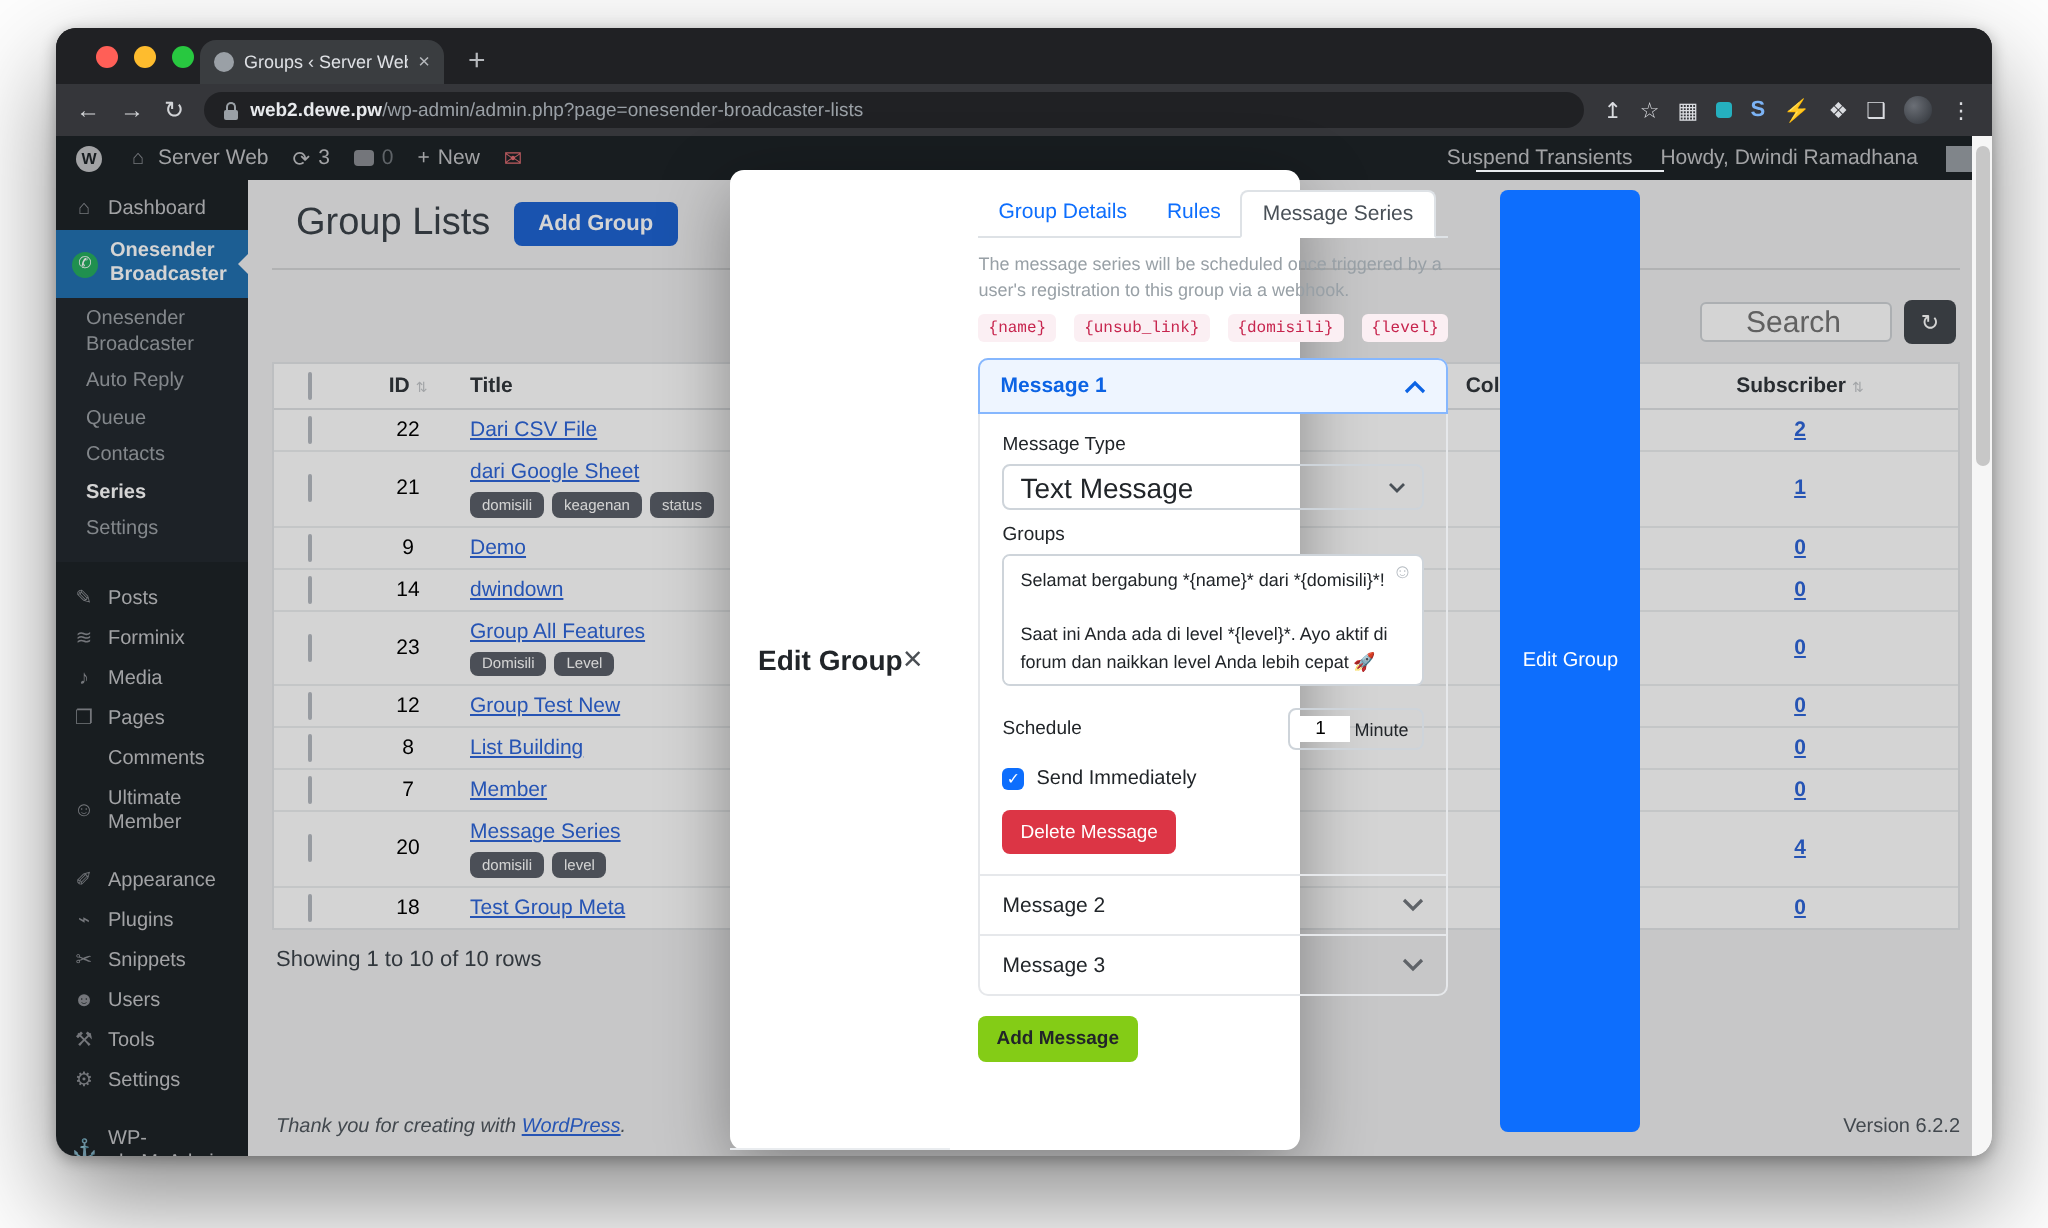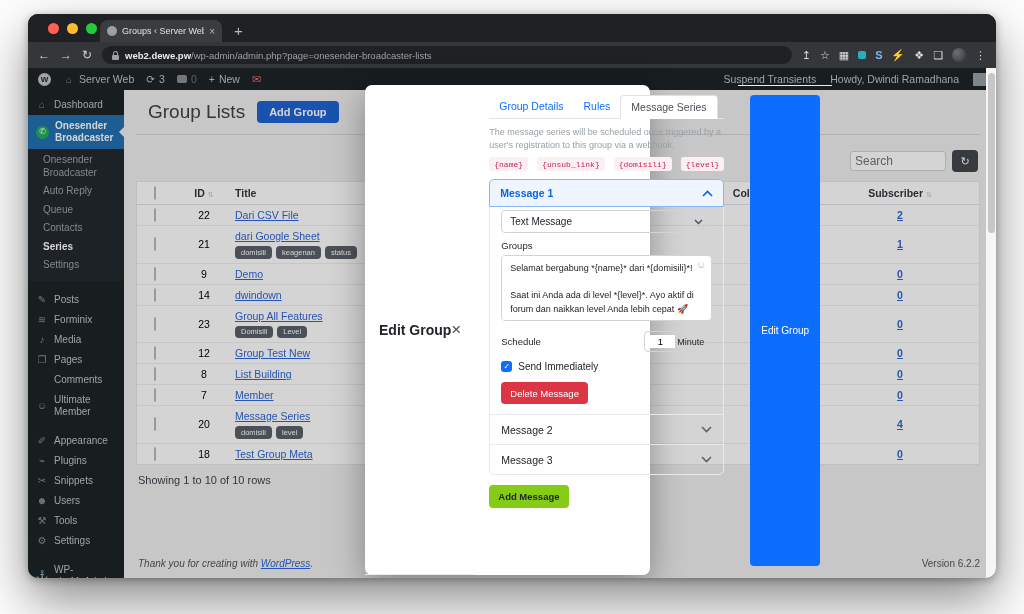--- a/index.html
+++ b/index.html
@@ -57,21 +57,21 @@
   .si{padding:3px 8px 3px 15px;color:#9ea3a8;line-height:1.25}
   .si.current{color:#fff;font-weight:bold}
   .sb-gap{height:9px}
 
   .content{flex:1;display:flex;flex-direction:column;padding:0 16px 0 12px;min-width:0}
   .page-head{display:flex;align-items:center;gap:12px;margin:11px 0 0 12px}
   .page-title{font-size:19px;font-weight:400;color:#3c434a;margin:0}
   .add-group{background:#1f64d3;color:#fff;font-size:11px;padding:5px 12px;border-radius:4px;border:none;font-weight:700}
   .head-rule{border-bottom:1px solid #d5d6d8;margin-top:11px}
   .toolbar{display:flex;justify-content:flex-end;align-items:center;gap:6px;margin:15px 2px 9px 0}
-  .search{width:96px;height:20px;border:1px solid #cfd3d7;border-radius:3px;background:#fff;font-size:12px;padding:0 4px;color:#333;outline:none;font-family:"Liberation Sans",sans-serif}
+  .search{width:96px;height:20px;border:1px solid #cfd3d7;border-radius:3px;background:#fff;font-size:15px;padding:0 22px;color:#333;outline:none;font-family:"Liberation Sans",sans-serif}
   .refresh-btn{width:26px;height:22px;background:#43484e;border-radius:4px;color:#fff;display:flex;align-items:center;justify-content:center;font-size:11px;border:none}
 
   .gtable{background:#fff;border:1px solid #e4e6e9}
   .thead,.trow{display:grid;grid-template-columns:36px 62px 1fr 140px 158px;align-items:center}
   .thead{font-weight:bold;font-size:10.5px;color:#32373c;border-bottom:1px solid #e0e2e5;padding:5px 0}
   .trow{border-bottom:1px solid #eceef0;font-size:10.5px;padding:4px 0}
   .trow:last-child{border-bottom:none}
   .c{text-align:center}
   .sort{font-size:7px;color:#c4c7ca;margin-left:3px;font-weight:normal}
   .cb{width:12px;height:12px;border:1px solid #b6bbc2;border-radius:3px;background:#fff;margin:0 auto}
@@ -100,21 +100,21 @@
   .tab-link{padding:5px 10px;color:#0d6efd;font-size:10.5px}
   .tab-active{color:#495057;border:1px solid #dee2e6;border-bottom:1px solid #fff;border-radius:4px 4px 0 0;margin-bottom:-1px;background:#fff}
   .m-desc{font-size:9px;color:#98a0a6;margin:7px 0 6px;line-height:1.4}
   .tags{display:flex;gap:9px;margin-bottom:8px}
   .tag{font-family:Liberation Mono, monospace;font-size:8px;color:#c7254e;background:#fbeff3;padding:2.5px 5px;border-radius:3px}
   .acc{border:1px solid #e6e8eb;border-radius:5px}
   .acc1-head{display:flex;justify-content:space-between;align-items:center;padding:7px 10px;background:#eef5ff;color:#0c63e4;
              font-weight:600;border:1.5px solid #86b7fe;margin:-1px -1px 0;border-radius:5px 5px 0 0;font-size:10.5px}
   .acc1-body{padding:3px 11px 10px}
   .field-label{font-size:9.5px;margin:7px 0 4px;color:#212529}
-  .select{height:23px;border:1px solid #ced4da;border-radius:4px;display:flex;align-items:center;justify-content:space-between;padding:0 8px;font-size:10px}
+  .select{height:23px;border:1px solid #ced4da;border-radius:4px;display:flex;align-items:center;justify-content:space-between;padding:0 8px;font-size:14px}
   .ta-wrap{position:relative}
   textarea.msg{width:100%;height:66px;border:1px solid #ced4da;border-radius:4px;padding:6px 16px 6px 8px;font-size:9px;
                font-family:"Liberation Sans",sans-serif;resize:none;line-height:1.5;color:#212529;outline:none}
   .emoji{position:absolute;top:4px;right:6px;color:#b6bcc2;font-size:10px}
   .sched-row{display:flex;justify-content:space-between;align-items:center;margin-top:8px}
   .sched-ctrl{display:flex;align-items:center;border:1px solid #ced4da;border-radius:4px;height:21px;overflow:hidden}
   .sched-ctrl input{width:30px;border:none;text-align:center;font-size:9.5px;outline:none;font-family:"Liberation Sans",sans-serif}
   .sched-unit{font-size:9px;padding:0 7px 0 2px}
   .chk-row{display:flex;align-items:center;gap:6px;margin-top:9px}
   .chk{width:11px;height:11px;background:#0d6efd;border-radius:3px;color:#fff;font-size:8px;display:flex;align-items:center;justify-content:center}
@@ -431,20 +431,21 @@
         </div>
 
         <div class="acc">
           <div class="acc1-head">
             <span>Message 1</span>
             <svg width="11" height="7">
                 <polyline points="1,6 5.5,1.5 10,6" stroke="#0c63e4" fill="none" stroke-width="1.6"></polyline>
               </svg>
           </div>
           <div class="acc1-body">
+            <div class="field-label">Message Type</div>
             <div class="select">
               <span>Text Message</span>
               <svg width="9" height="6">
                   <polyline points="1,1 4.5,4.5 8,1" stroke="#495057" fill="none" stroke-width="1.4"></polyline>
                 </svg>
             </div>
             <div class="field-label">Groups</div>
             <div class="ta-wrap">
               <textarea class="msg" style="">Selamat bergabung *{name}* dari *{domisili}*!
 

